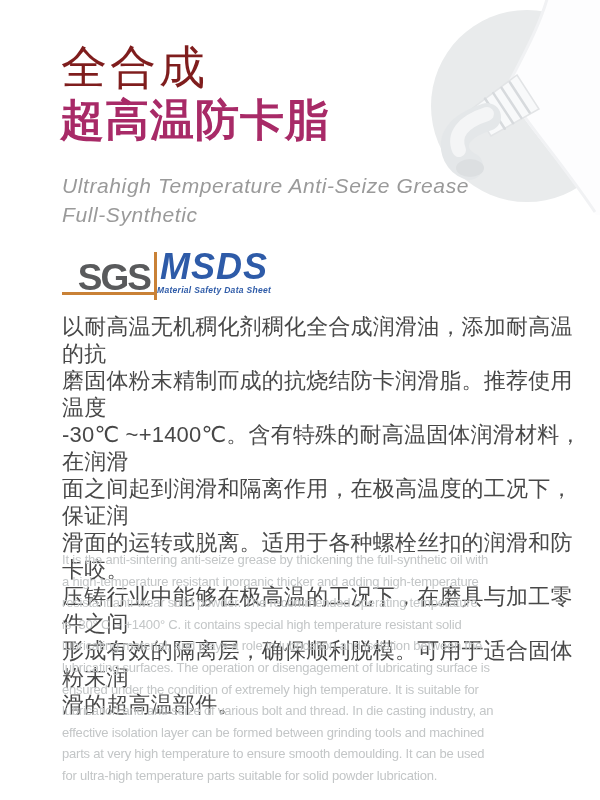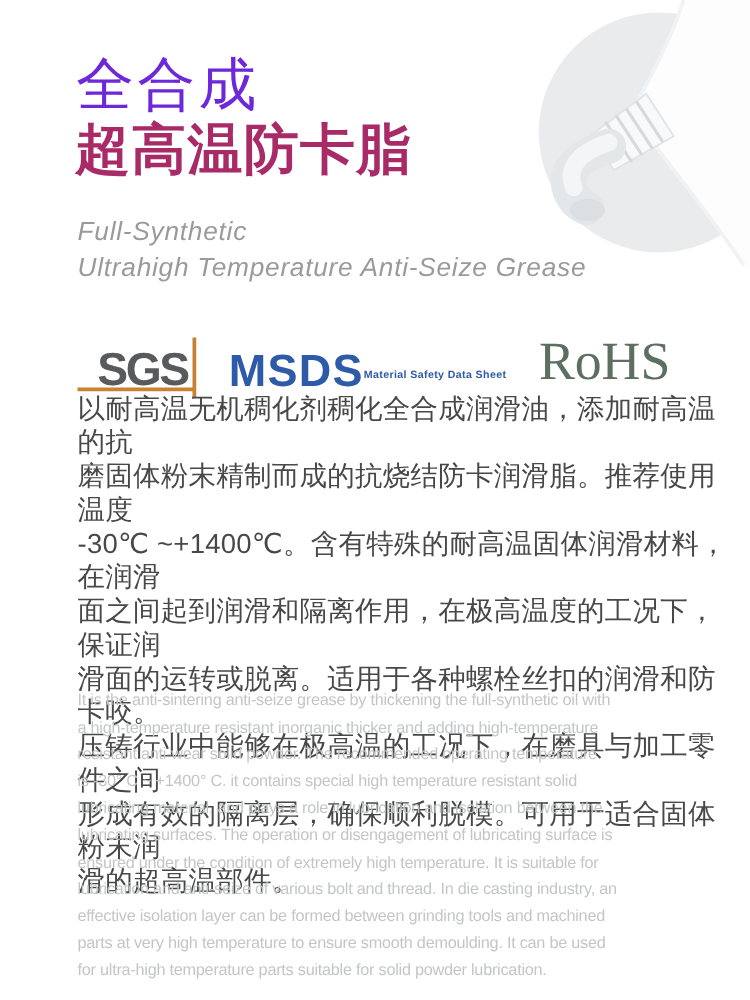--- a/index.html
+++ b/index.html
@@ -16,42 +16,42 @@
     position: absolute;
     top: 0; right: 0;
     width: 600px; height: 230px;
     pointer-events: none;
   }
 
   .title-cn {
     position: absolute; left: 61px; top: 42px;
     margin: 0;
     font-size: 46px; font-weight: 500;
-    color: #6d28d9; letter-spacing: 3px;
+    color: #7f1d1d; letter-spacing: 3px;
     line-height: 1.1;
   }
   .subtitle-cn {
     position: absolute; left: 60px; top: 96px;
     margin: 0;
     font-size: 44px; font-weight: 700;
     color: var(--accent_magenta, #a82a67);
     letter-spacing: 1px; line-height: 1.1;
   }
 
   .title-en-block {
     position: absolute; left: 62px; top: 171px;
     font-style: italic;
     color: var(--subtitle_gray, #9a9a9a);
     font-size: 21px; line-height: 29px;
     letter-spacing: 0.6px;
   }
 
   .cert-row {
-    position: absolute; left: 62px; top: 266px;
-    display: flex; align-items: flex-end; gap: 26px;
+    position: absolute; left: 62px; top: 248px;
+    display: flex; align-items: flex-end; 
     height: 50px;
     justify-content: flex-end;
   }
   .sgs-logo { position: relative; width: 95px; height: 46px; }
   .sgs-text {
     position: absolute; right: 7px; bottom: 5px;
     font-size: 37px; font-weight: 800; line-height: 0.82;
     color: var(--sgs_gray, #595a5c);
     letter-spacing: -2px;
   }
@@ -59,22 +59,23 @@
     position: absolute; left: 0; bottom: 3px;
     width: 93px; height: 3px;
     background: var(--sgs_orange, #c98136);
   }
   .sgs-vline {
     position: absolute; right: 0; top: 0; height: 48px;
     width: 3px;
     background: var(--sgs_orange, #c98136);
   }
   .msds-logo {
-    display: flex; flex-direction: row; align-items: center;
+    display: flex; flex-direction: column; align-items: center;
     padding-bottom: 3px;
+    font-style: italic;
   }
   .msds-text {
     font-size: 36px; font-weight: 800; line-height: 0.85;
     color: var(--msds_blue, #2e5ba8);
     letter-spacing: 1px;
   }
   .msds-sub {
     font-size: 8.5px; font-weight: 700;
     color: var(--msds_blue, #2e5ba8);
     letter-spacing: 0.3px; white-space: nowrap;
@@ -129,36 +130,33 @@
 
     <path fill="none" stroke="#e4e7e9" stroke-width="28" stroke-linecap="round" d="M 487,117 C 460,126 450,139 457,155 Q 461,163 469,166"></path>
     <path fill="none" stroke="#f4f5f6" stroke-width="14" stroke-linecap="round" d="M 487,114 C 462,122 453,135 459,150"></path>
     <ellipse cx="470" cy="168" rx="14" ry="9" fill="#dcdfe1"></ellipse>
   </svg>
 
   <h1 class="title-cn">全合成</h1>
   <h2 class="subtitle-cn">超高温防卡脂</h2>
 
   <div class="title-en-block">
+    <div>Ultrahigh Temperature Anti-Seize Grease</div>
     <div>Full-Synthetic</div>
-    <div>Ultrahigh Temperature Anti-Seize Grease</div>
   </div>
 
   <div class="cert-row">
     <div class="sgs-logo">
       <span class="sgs-underline"></span>
       <span class="sgs-vline"></span>
       <span class="sgs-text">SGS</span>
     </div>
     <div class="msds-logo">
       <span class="msds-text">MSDS</span>
       <span class="msds-sub">Material Safety Data Sheet</span>
-    </div>
-    <div class="rohs-logo">
-      <span>RoHS</span>
     </div>
   </div>
 
   <p class="desc-cn">以耐高温无机稠化剂稠化全合成润滑油，添加耐高温的抗
 磨固体粉末精制而成的抗烧结防卡润滑脂。推荐使用温度
 -30℃ ~+1400℃。含有特殊的耐高温固体润滑材料，在润滑
 面之间起到润滑和隔离作用，在极高温度的工况下，保证润
 滑面的运转或脱离。适用于各种螺栓丝扣的润滑和防卡咬。
 压铸行业中能够在极高温的工况下，在磨具与加工零件之间
 形成有效的隔离层，确保顺利脱模。可用于适合固体粉末润

